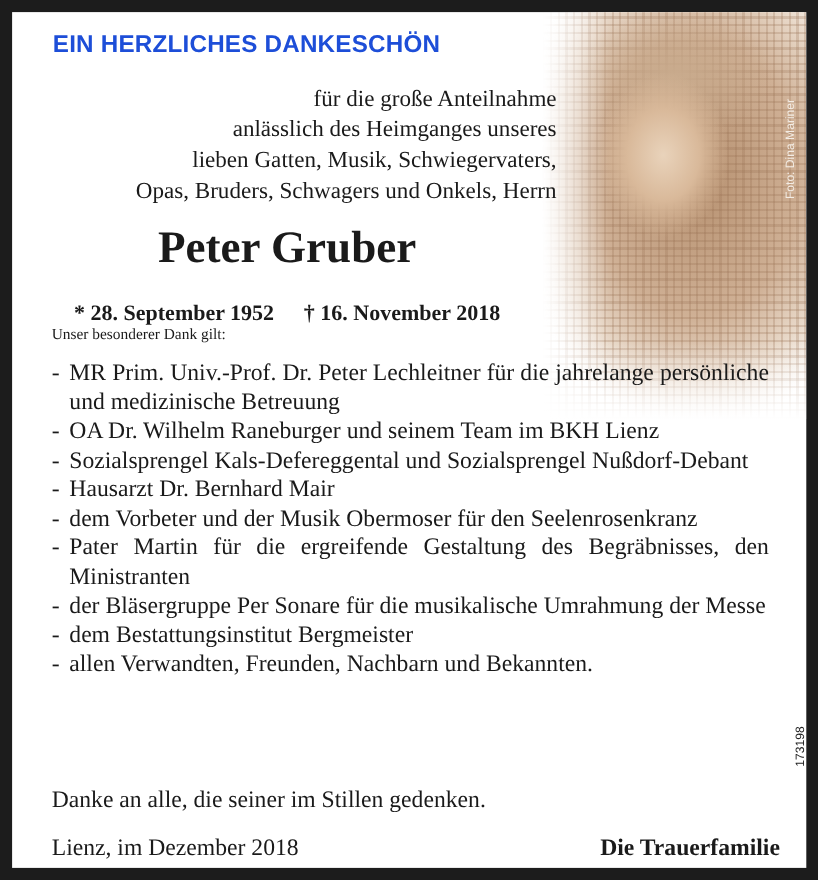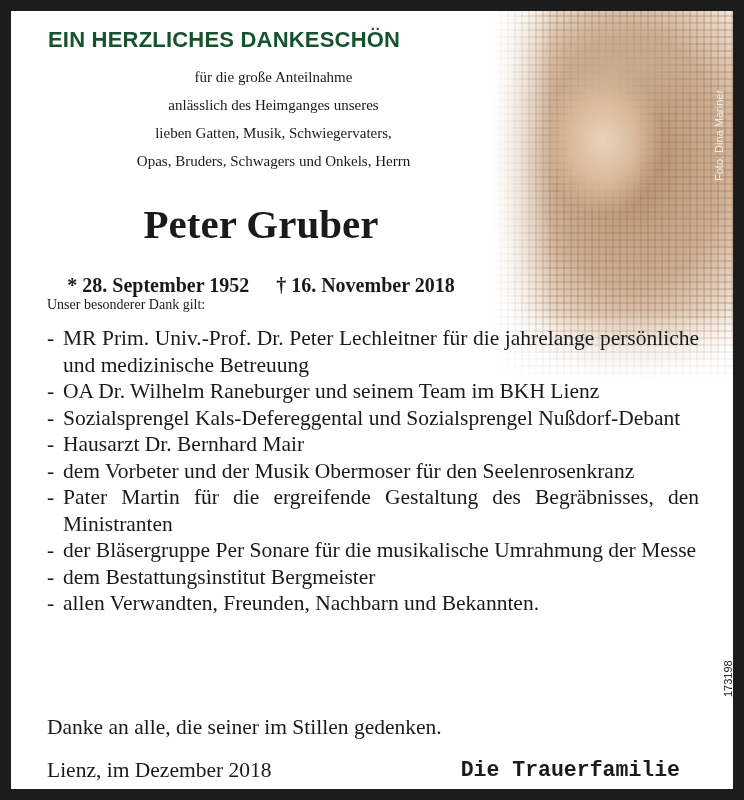--- a/index.html
+++ b/index.html
@@ -49,28 +49,28 @@
     top: 170px;
     left: 702px;
   }
   .headline {
     position: absolute;
     left: 37px; top: 16px;
     font-family: "Liberation Sans", "DejaVu Sans", sans-serif;
     font-weight: bold;
     font-size: 22px;
     letter-spacing: 0.2px;
-    color: #14532d;
+    color: #1d4ed8;
     white-space: nowrap;
   }
   .intro {
     position: absolute;
-    left: 30px; top: 52px; width: 465px;
-    text-align: center;
-    font-size: 15px;
+    left: 30px; top: 64px; width: 465px;
+    text-align: right;
+    font-size: 21px;
     line-height: 28px;
   }
   .intro div { white-space: nowrap; }
   .name {
     position: absolute;
     left: 30px; top: 188px; width: 440px;
     text-align: center;
     font-weight: bold;
     font-size: 41px;
     line-height: 50px;
@@ -116,25 +116,24 @@
     white-space: nowrap;
   }
   .place-date {
     position: absolute;
     left: 36px; top: 747px;
     font-size: 21.5px;
     white-space: nowrap;
   }
   .signature {
     position: absolute;
-    right: 53px; top: 747px;
+    right: 24px; top: 747px;
     font-size: 21.5px;
     font-weight: bold;
     white-space: nowrap;
-    font-family: Liberation Mono, monospace;
   }
   .ad-number {
     position: absolute;
     left: 711px; top: 686px;
     transform: rotate(-90deg);
     transform-origin: left top;
     font-family: "Liberation Sans", "DejaVu Sans", sans-serif;
     font-size: 11px;
     color: #222;
     white-space: nowrap;

